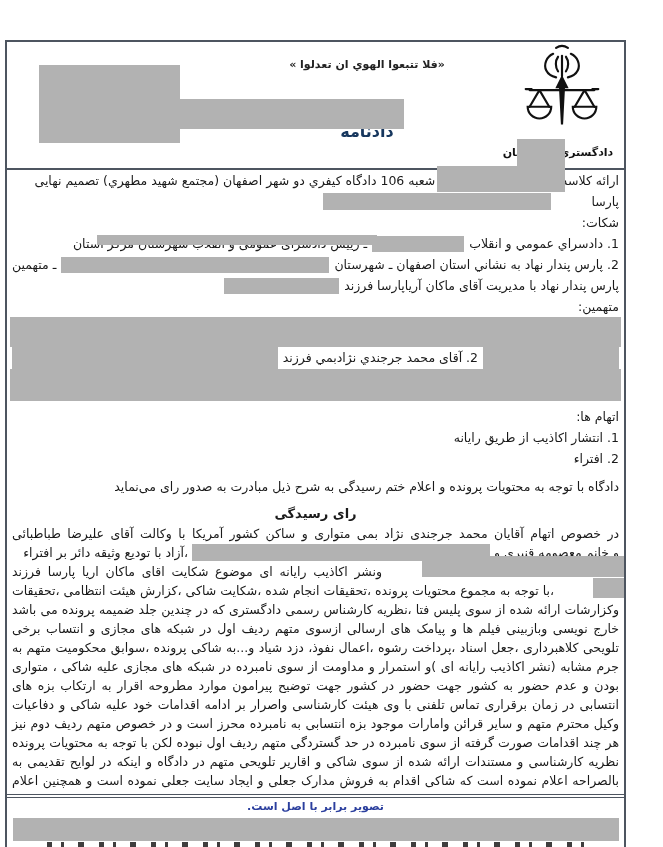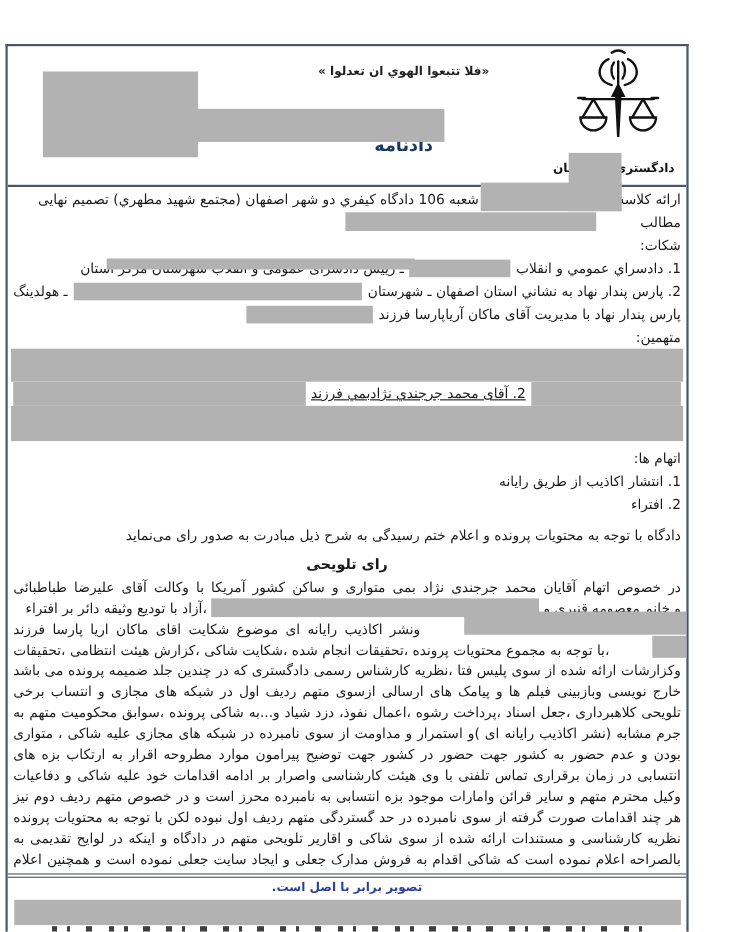--- a/index.html
+++ b/index.html
@@ -126,63 +126,63 @@
   <span class="redact abs vr2" data-name="redaction-block"></span>
   <span class="redact abs vr3" data-name="redaction-block"></span>
 
   <div class="bodytext" data-name="document-body">
 
     <div class="ln" data-name="case-line">
       <span data-name="case-label">ارائه کلاسه</span><span class="sp126"></span><span data-name="branch-info">شعبه 106 دادگاه کیفري دو شهر اصفهان (مجتمع شهید مطهري) تصمیم نهایی</span>
     </div>
 
     <div class="ln flexln" data-name="number-line">
-      <span data-name="number-label">مطالب</span>
+      <span data-name="number-label">پارسا</span>
       <span class="sp30"></span>
       <span class="redact" style="width:228px;height:17px;" data-name="redaction-block"></span>
     </div>
 
     <div class="ln" data-name="plaintiffs-label">شکات:</div>
 
     <div class="ln flexln" data-name="plaintiff-1">
       <span data-name="plaintiff-text">1. دادسراي عمومي و انقلاب</span>
       <span class="redact" style="width:92px;height:16px;" data-name="redaction-block"></span>
       <span data-name="plaintiff-text">ـ رییس دادسرای عمومی و انقلاب شهرستان مرکز استان</span>
     </div>
 
     <div class="ln flexln" data-name="plaintiff-2">
       <span data-name="plaintiff-text">2. پارس پندار نهاد به نشاني استان اصفهان ـ شهرستان</span>
       <span class="redact" style="width:273px;height:16px;" data-name="redaction-block"></span>
-      <span data-name="plaintiff-text">ـ هولدینگ</span>
+      <span data-name="plaintiff-text">ـ متهمین</span>
     </div>
 
     <div class="ln flexln" data-name="plaintiff-2-continued">
       <span data-name="plaintiff-text">پارس پندار نهاد با مدیریت آقای ماکان آریاپارسا فرزند</span>
       <span class="redact" style="width:115px;height:16px;" data-name="redaction-block"></span>
     </div>
 
     <div class="ln" data-name="defendants-label">متهمین:</div>
 
     <span class="redact blk" style="height:30px;" data-name="redaction-block"></span>
 
-    <div class="ln flexln stretch" style="height:22px;line-height:22px;text-decoration:underline;" data-name="defendant-2">
+    <div class="ln flexln stretch" style="height:22px;line-height:22px;" data-name="defendant-2">
       <span class="redact" style="width:136px;" data-name="redaction-block"></span>
       <span data-name="defendant-text">2. آقای محمد جرجندي نژادبمي فرزند</span>
       <span class="redact" style="flex:1;" data-name="redaction-block"></span>
     </div>
 
     <span class="redact blk" style="height:32px;" data-name="redaction-block"></span>
 
     <div class="ln charges" data-name="charges-label">اتهام ها:</div>
     <div class="ln" data-name="charge-1">1. انتشار اکاذیب از طریق رایانه</div>
     <div class="ln" data-name="charge-2">2. افتراء</div>
 
     <div class="ln intro" data-name="court-intro">دادگاه با توجه به محتویات پرونده و اعلام ختم رسیدگی به شرح ذیل مبادرت به صدور رای می‌نماید</div>
 
-    <div class="vheading" data-name="verdict-heading">رای تلویحی</div>
+    <div class="vheading" data-name="verdict-heading">رای رسیدگی</div>
 
     <div class="p" data-name="verdict-line">در خصوص اتهام آقایان محمد جرجندی نژاد بمی متواری و ساکن کشور آمریکا با وکالت آقای علیرضا طباطبائی هاشمی</div>
     <div class="p pflex" data-name="verdict-line">
       <span data-name="verdict-text">و خانم معصومه قنبری و</span>
       <span class="redact" style="width:298px;height:17px;" data-name="redaction-block"></span>
       <span data-name="verdict-text">،آزاد با تودیع وثیقه دائر بر افتراء</span>
     </div>
     <div class="p ind3" data-name="verdict-line">ونشر اکاذیب رایانه ای موضوع شکایت اقای ماکان اریا پارسا فرزند</div>
     <div class="p ind4" data-name="verdict-line">،با توجه به مجموع محتویات پرونده ،تحقیقات انجام شده ،شکایت شاکی ،کزارش هیئت انتظامی ،تحقیقات</div>
     <div class="p" data-name="verdict-line">وکزارشات ارائه شده از سوی پلیس فتا ،نظریه کارشناس رسمی دادگستری که در چندین جلد ضمیمه پرونده می باشد</div>

